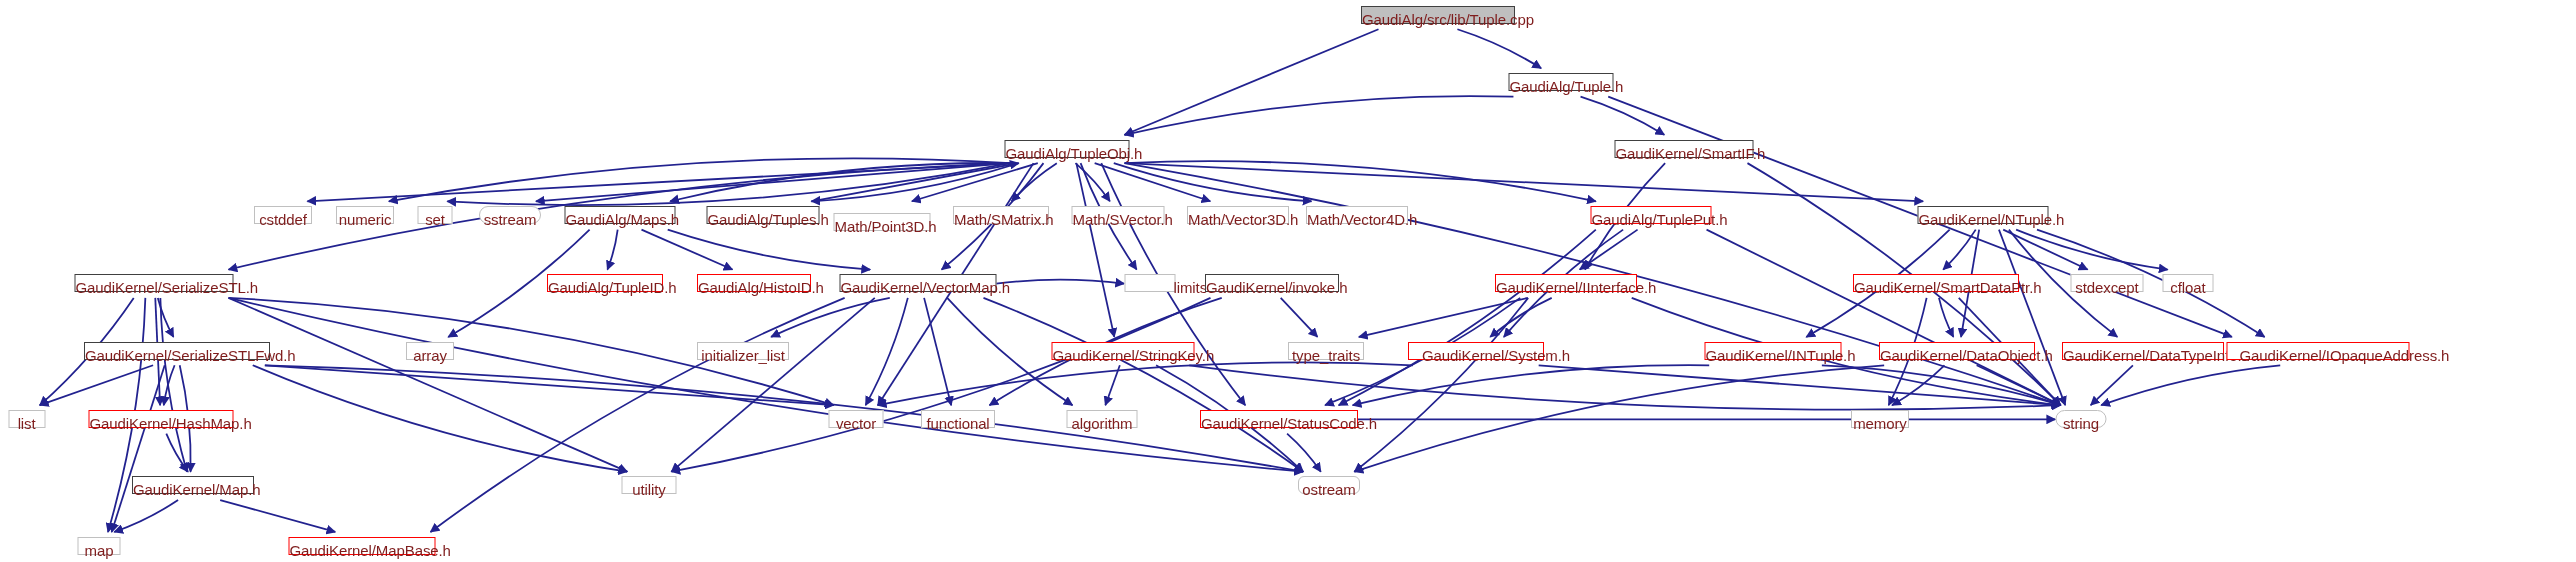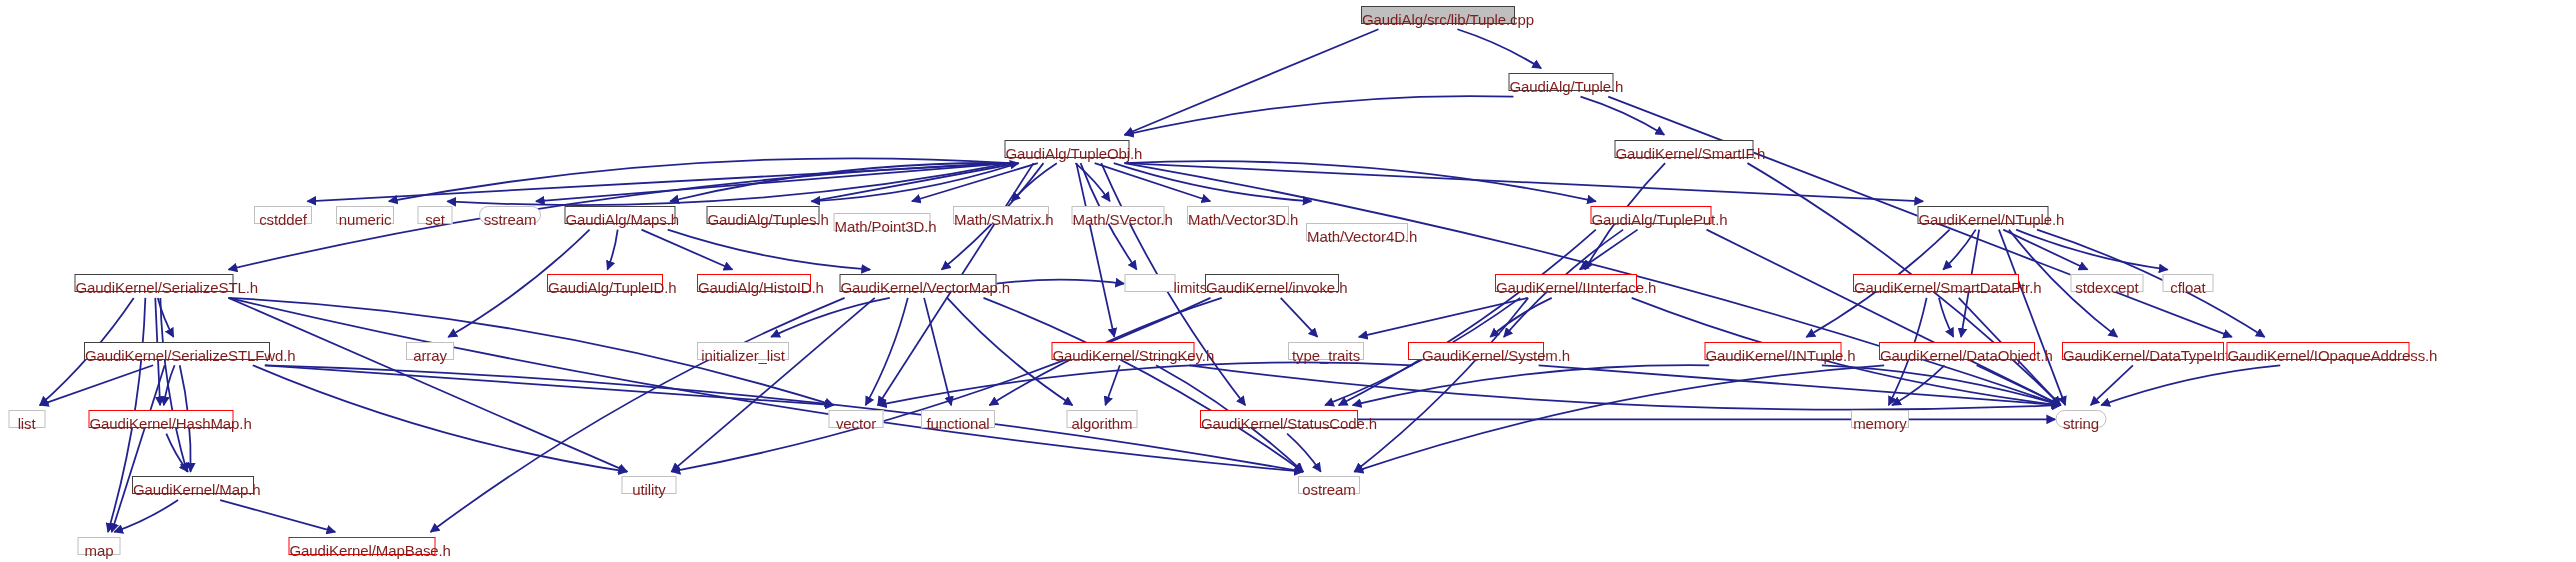--- a/index.html
+++ b/index.html
@@ -175,21 +175,21 @@
       <div class="node kind-std" style="left: 283px; top: 215px; width: 58px;">cstddef</div>
       <div class="node kind-std" style="left: 365px; top: 215px; width: 58px;">numeric</div>
       <div class="node kind-std" style="left: 435px; top: 215px; width: 35px;">set</div>
       <div class="node kind-std" style="left: 510px; top: 215px; width: 62px; border-radius: 14px;">sstream</div>
       <div class="node kind-header" style="left: 620px; top: 215px; width: 111px;">GaudiAlg/Maps.h</div>
       <div class="node kind-header" style="left: 763px; top: 215px; width: 113px;">GaudiAlg/Tuples.h</div>
       <div class="node kind-std" style="left: 882px; top: 208px; width: 97px; margin-top: 14px;">Math/Point3D.h</div>
       <div class="node kind-std" style="left: 1001px; top: 215px; width: 96px;">Math/SMatrix.h</div>
       <div class="node kind-std" style="left: 1118px; top: 215px; width: 93px;">Math/SVector.h</div>
       <div class="node kind-std" style="left: 1238px; top: 215px; width: 102px;">Math/Vector3D.h</div>
-      <div class="node kind-std" style="left: 1357px; top: 232px; width: 102px;">Math/Vector4D.h</div>
+      <div class="node kind-std" style="left: 1357px; top: 215px; width: 102px;">Math/Vector4D.h</div>
       <div class="node kind-red" style="left: 1651px; top: 215px; width: 121px;">GaudiAlg/TuplePut.h</div>
       <div class="node kind-header" style="left: 1983px; top: 215px; width: 131px;">GaudiKernel/NTuple.h</div>
       <div class="node kind-header" style="left: 154px; top: 283px; width: 159px;">GaudiKernel/SerializeSTL.h</div>
       <div class="node kind-red" style="left: 605px; top: 283px; width: 116px;">GaudiAlg/TupleID.h</div>
       <div class="node kind-red" style="left: 754px; top: 283px; width: 114px;">GaudiAlg/HistoID.h</div>
       <div class="node kind-header" style="left: 918px; top: 283px; width: 157px;">GaudiKernel/VectorMap.h</div>
       <div class="node kind-std" style="left: 1150px; top: 283px; width: 51px; padding-left: 48px;">limits</div>
       <div class="node kind-header" style="left: 1272px; top: 283px; width: 134px;">GaudiKernel/invoke.h</div>
       <div class="node kind-red" style="left: 1566px; top: 283px; width: 142px;">GaudiKernel/IInterface.h</div>
       <div class="node kind-red" style="left: 1936px; top: 283px; width: 166px;">GaudiKernel/SmartDataPtr.h</div>
@@ -197,29 +197,29 @@
       <div class="node kind-std" style="left: 2188px; top: 283px; width: 51px;">cfloat</div>
       <div class="node kind-header" style="left: 177px; top: 351px; width: 186px;">GaudiKernel/SerializeSTLFwd.h</div>
       <div class="node kind-std" style="left: 430px; top: 351px; width: 48px;">array</div>
       <div class="node kind-std" style="left: 743px; top: 351px; width: 92px;">initializer_list</div>
       <div class="node kind-red" style="left: 1123px; top: 351px; width: 143px;">GaudiKernel/StringKey.h</div>
       <div class="node kind-std" style="left: 1326px; top: 351px; width: 76px;">type_traits</div>
       <div class="node kind-red" style="left: 1476px; top: 351px; width: 136px; padding-left: 13px;">GaudiKernel/System.h</div>
       <div class="node kind-red" style="left: 1773px; top: 351px; width: 137px;">GaudiKernel/INTuple.h</div>
       <div class="node kind-red" style="left: 1957px; top: 351px; width: 156px;">GaudiKernel/DataObject.h</div>
       <div class="node kind-red" style="left: 2143px; top: 351px; width: 162px;">GaudiKernel/DataTypeInfo.h</div>
-      <div class="node kind-red" style="left: 2318px; top: 351px; width: 183px;">GaudiKernel/IOpaqueAddress.h</div>
+      <div class="node kind-red" style="left: 2318px; top: 351px; width: 183px; padding-left: 12px;">GaudiKernel/IOpaqueAddress.h</div>
       <div class="node kind-std" style="left: 26.6px; top: 419px; width: 37px;">list</div>
       <div class="node kind-red" style="left: 161px; top: 419px; width: 145px;">GaudiKernel/HashMap.h</div>
       <div class="node kind-std" style="left: 856px; top: 419px; width: 55px;">vector</div>
       <div class="node kind-std" style="left: 958px; top: 419px; width: 74px;">functional</div>
       <div class="node kind-std" style="left: 1102px; top: 419px; width: 71px;">algorithm</div>
       <div class="node kind-red" style="left: 1279px; top: 419px; width: 158px;">GaudiKernel/StatusCode.h</div>
       <div class="node kind-std" style="left: 1880px; top: 419px; width: 58px;">memory</div>
       <div class="node kind-std" style="left: 2081px; top: 419px; width: 51px; border-radius: 14px;">string</div>
       <div class="node kind-header" style="left: 193px; top: 485px; width: 122px;">GaudiKernel/Map.h</div>
       <div class="node kind-std" style="left: 649px; top: 485px; width: 55px;">utility</div>
-      <div class="node kind-std" style="left: 1329px; top: 485px; width: 62px;">ostream</div>
+      <div class="node kind-std" style="left: 1329px; top: 485px; width: 62px; border-radius: 6px;">ostream</div>
       <div class="node kind-std" style="left: 99px; top: 546px; width: 43px;">map</div>
       <div class="node kind-red" style="left: 362px; top: 546px; width: 147px;">GaudiKernel/MapBase.h</div>
     </div>
 </div>
 
 
 </body></html>

